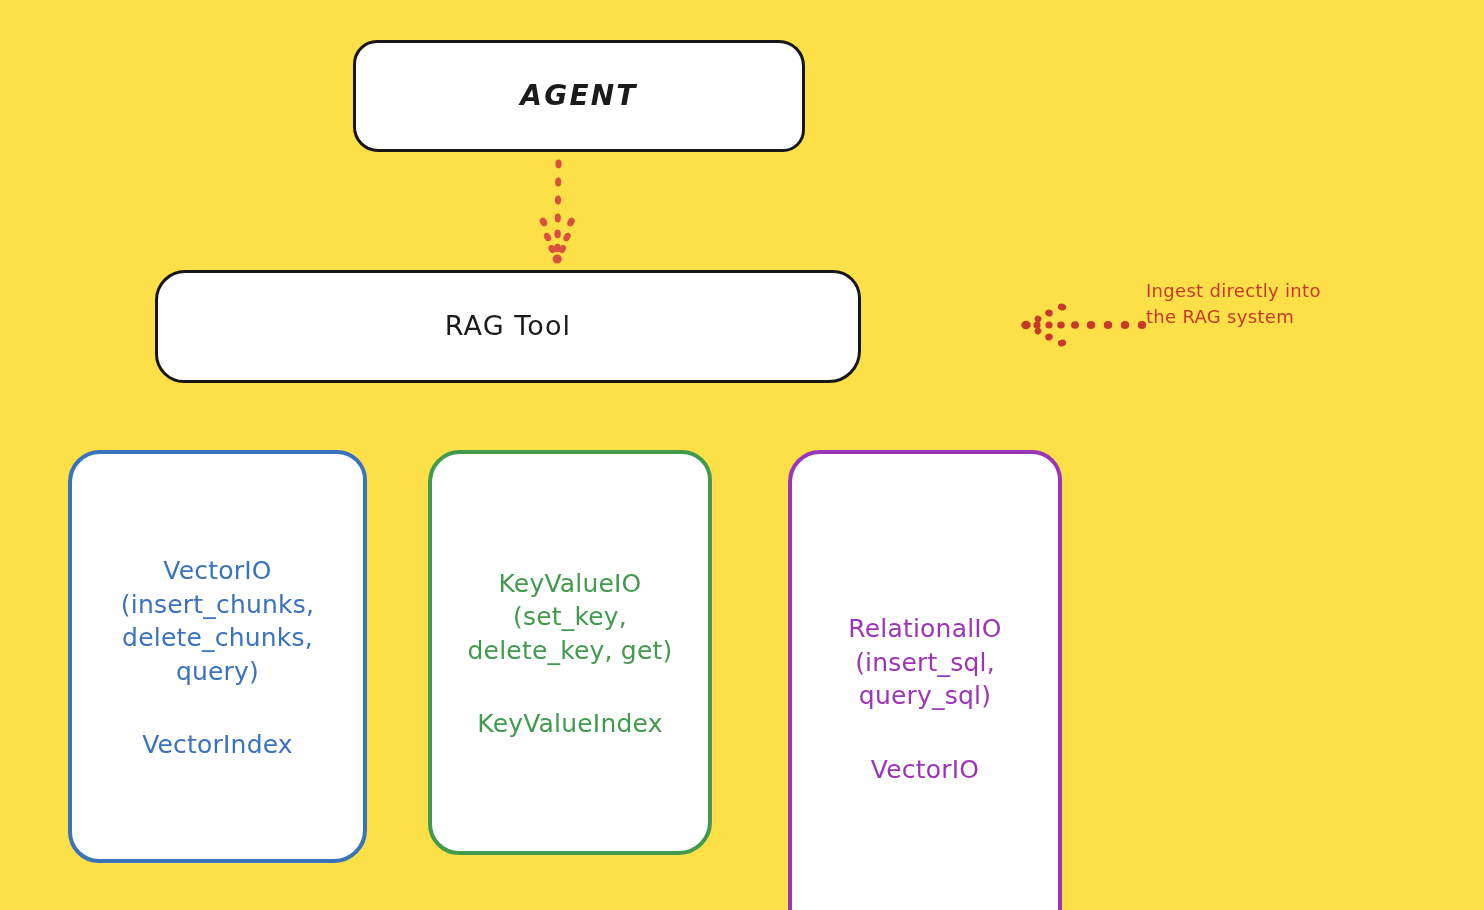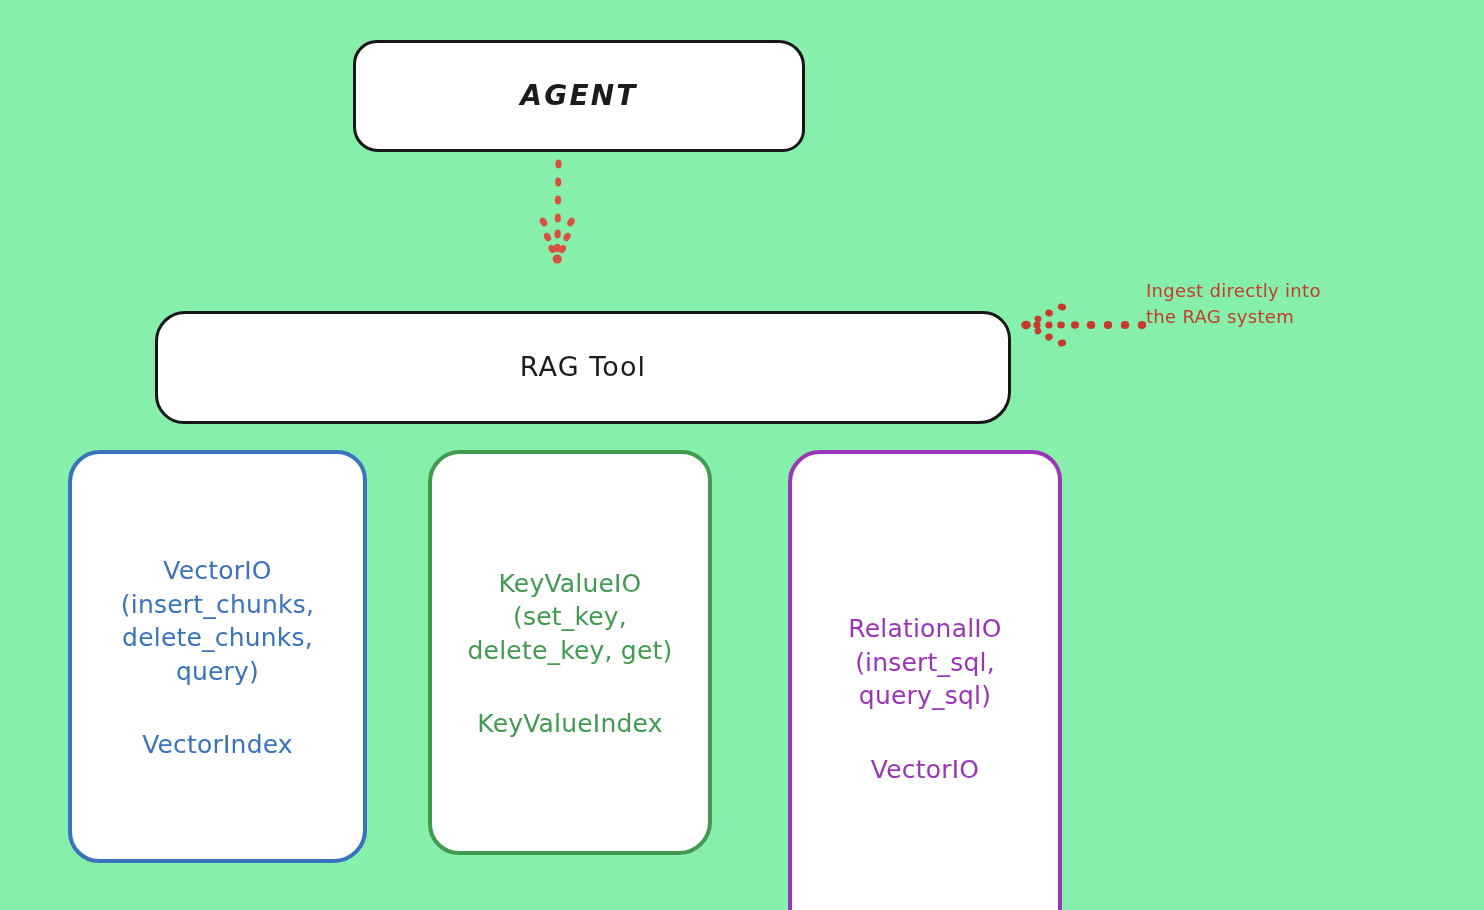--- a/index.html
+++ b/index.html
@@ -8,21 +8,21 @@
     padding: 0;
     background: #ffffff;
   }
   body {
     font-family: "DejaVu Sans", sans-serif;
   }
   #canvas {
     position: relative;
     width: 1484px;
     height: 910px;
-    background: #86efac;
+    background: #fde047;
     overflow: hidden;
   }
 
   
   .node {
     position: absolute;
     box-sizing: border-box;
     background: #ffffff;
     display: flex;
     flex-direction: column;
@@ -50,25 +50,24 @@
     font-weight: 700;
     font-size: 28px;
     letter-spacing: 2.2px;
     color: #1b1b1d;
   }
 
   
   #ragtool-node {
     left: 155px;
     top: 270px;
-    width: 856px;
+    width: 706px;
     height: 113px;
     border: 3.4px solid #17171a;
     border-radius: 30px 28px 32px 29px;
-    margin-top: 41px;
   }
   #ragtool-node .node-label {
     font-family: "DejaVu Sans", sans-serif;
     font-size: 27px;
     font-weight: 500;
     letter-spacing: 1.1px;
     color: #1b1b1d;
   }
 
   

